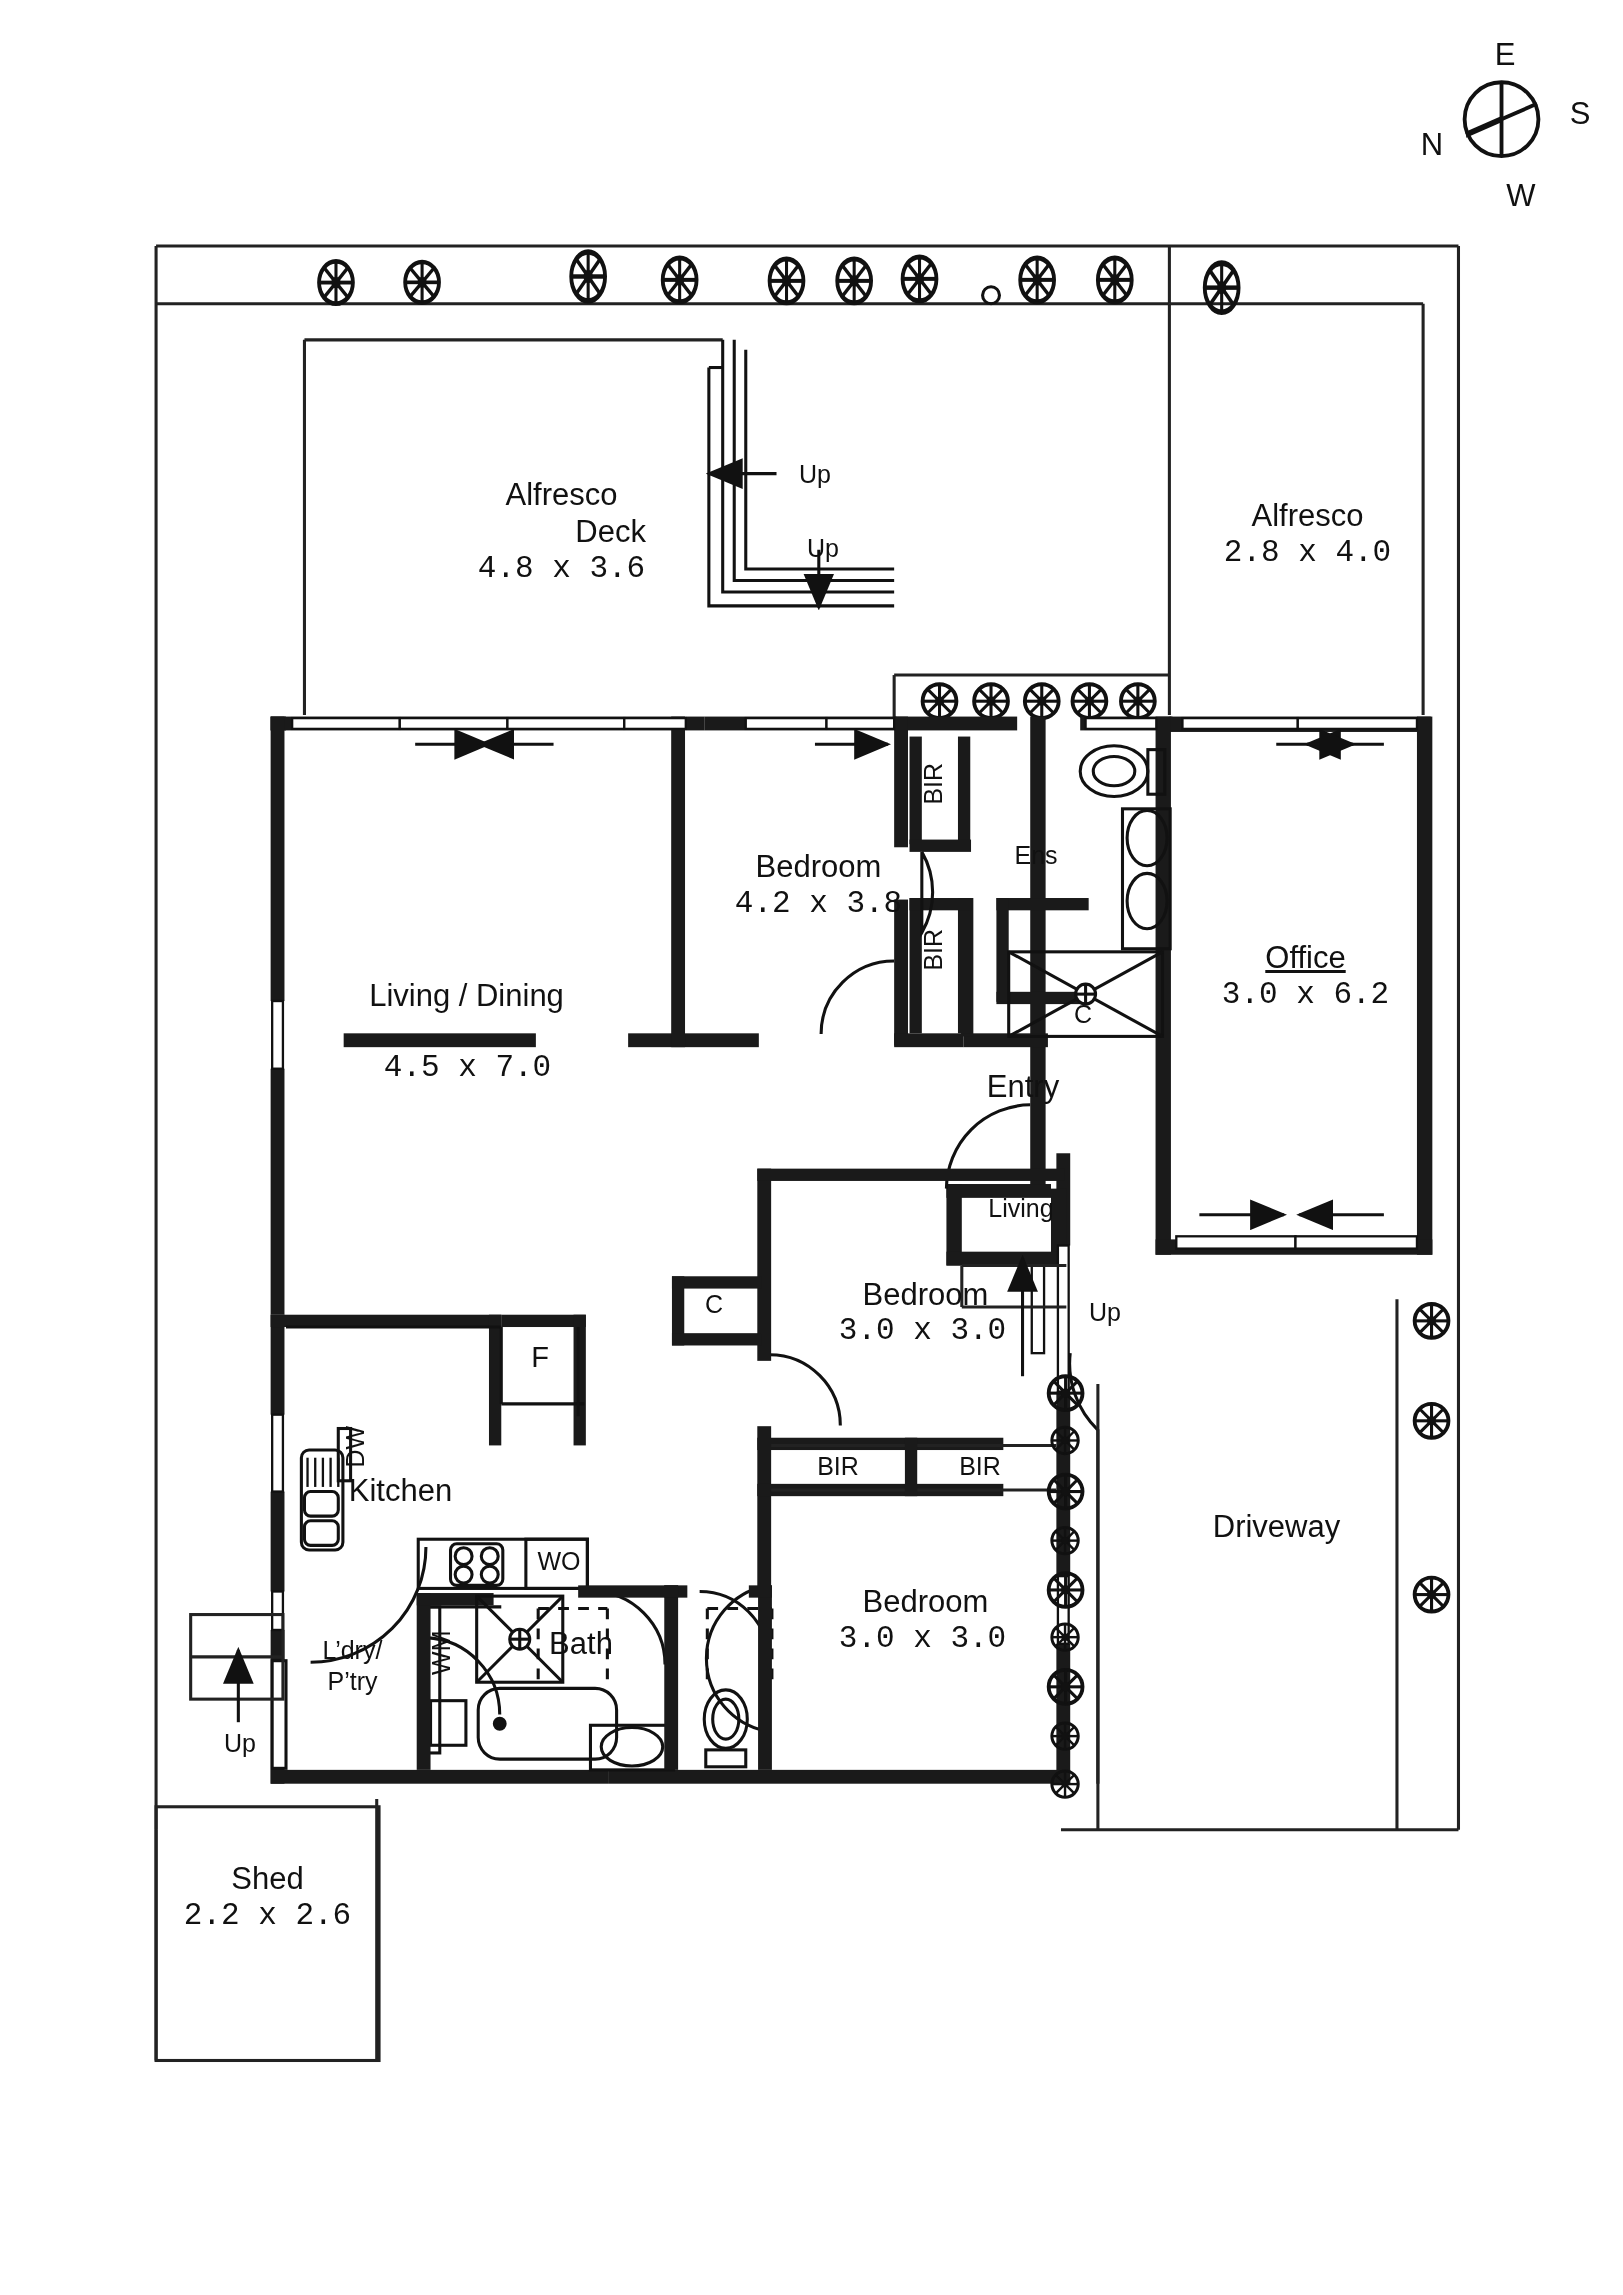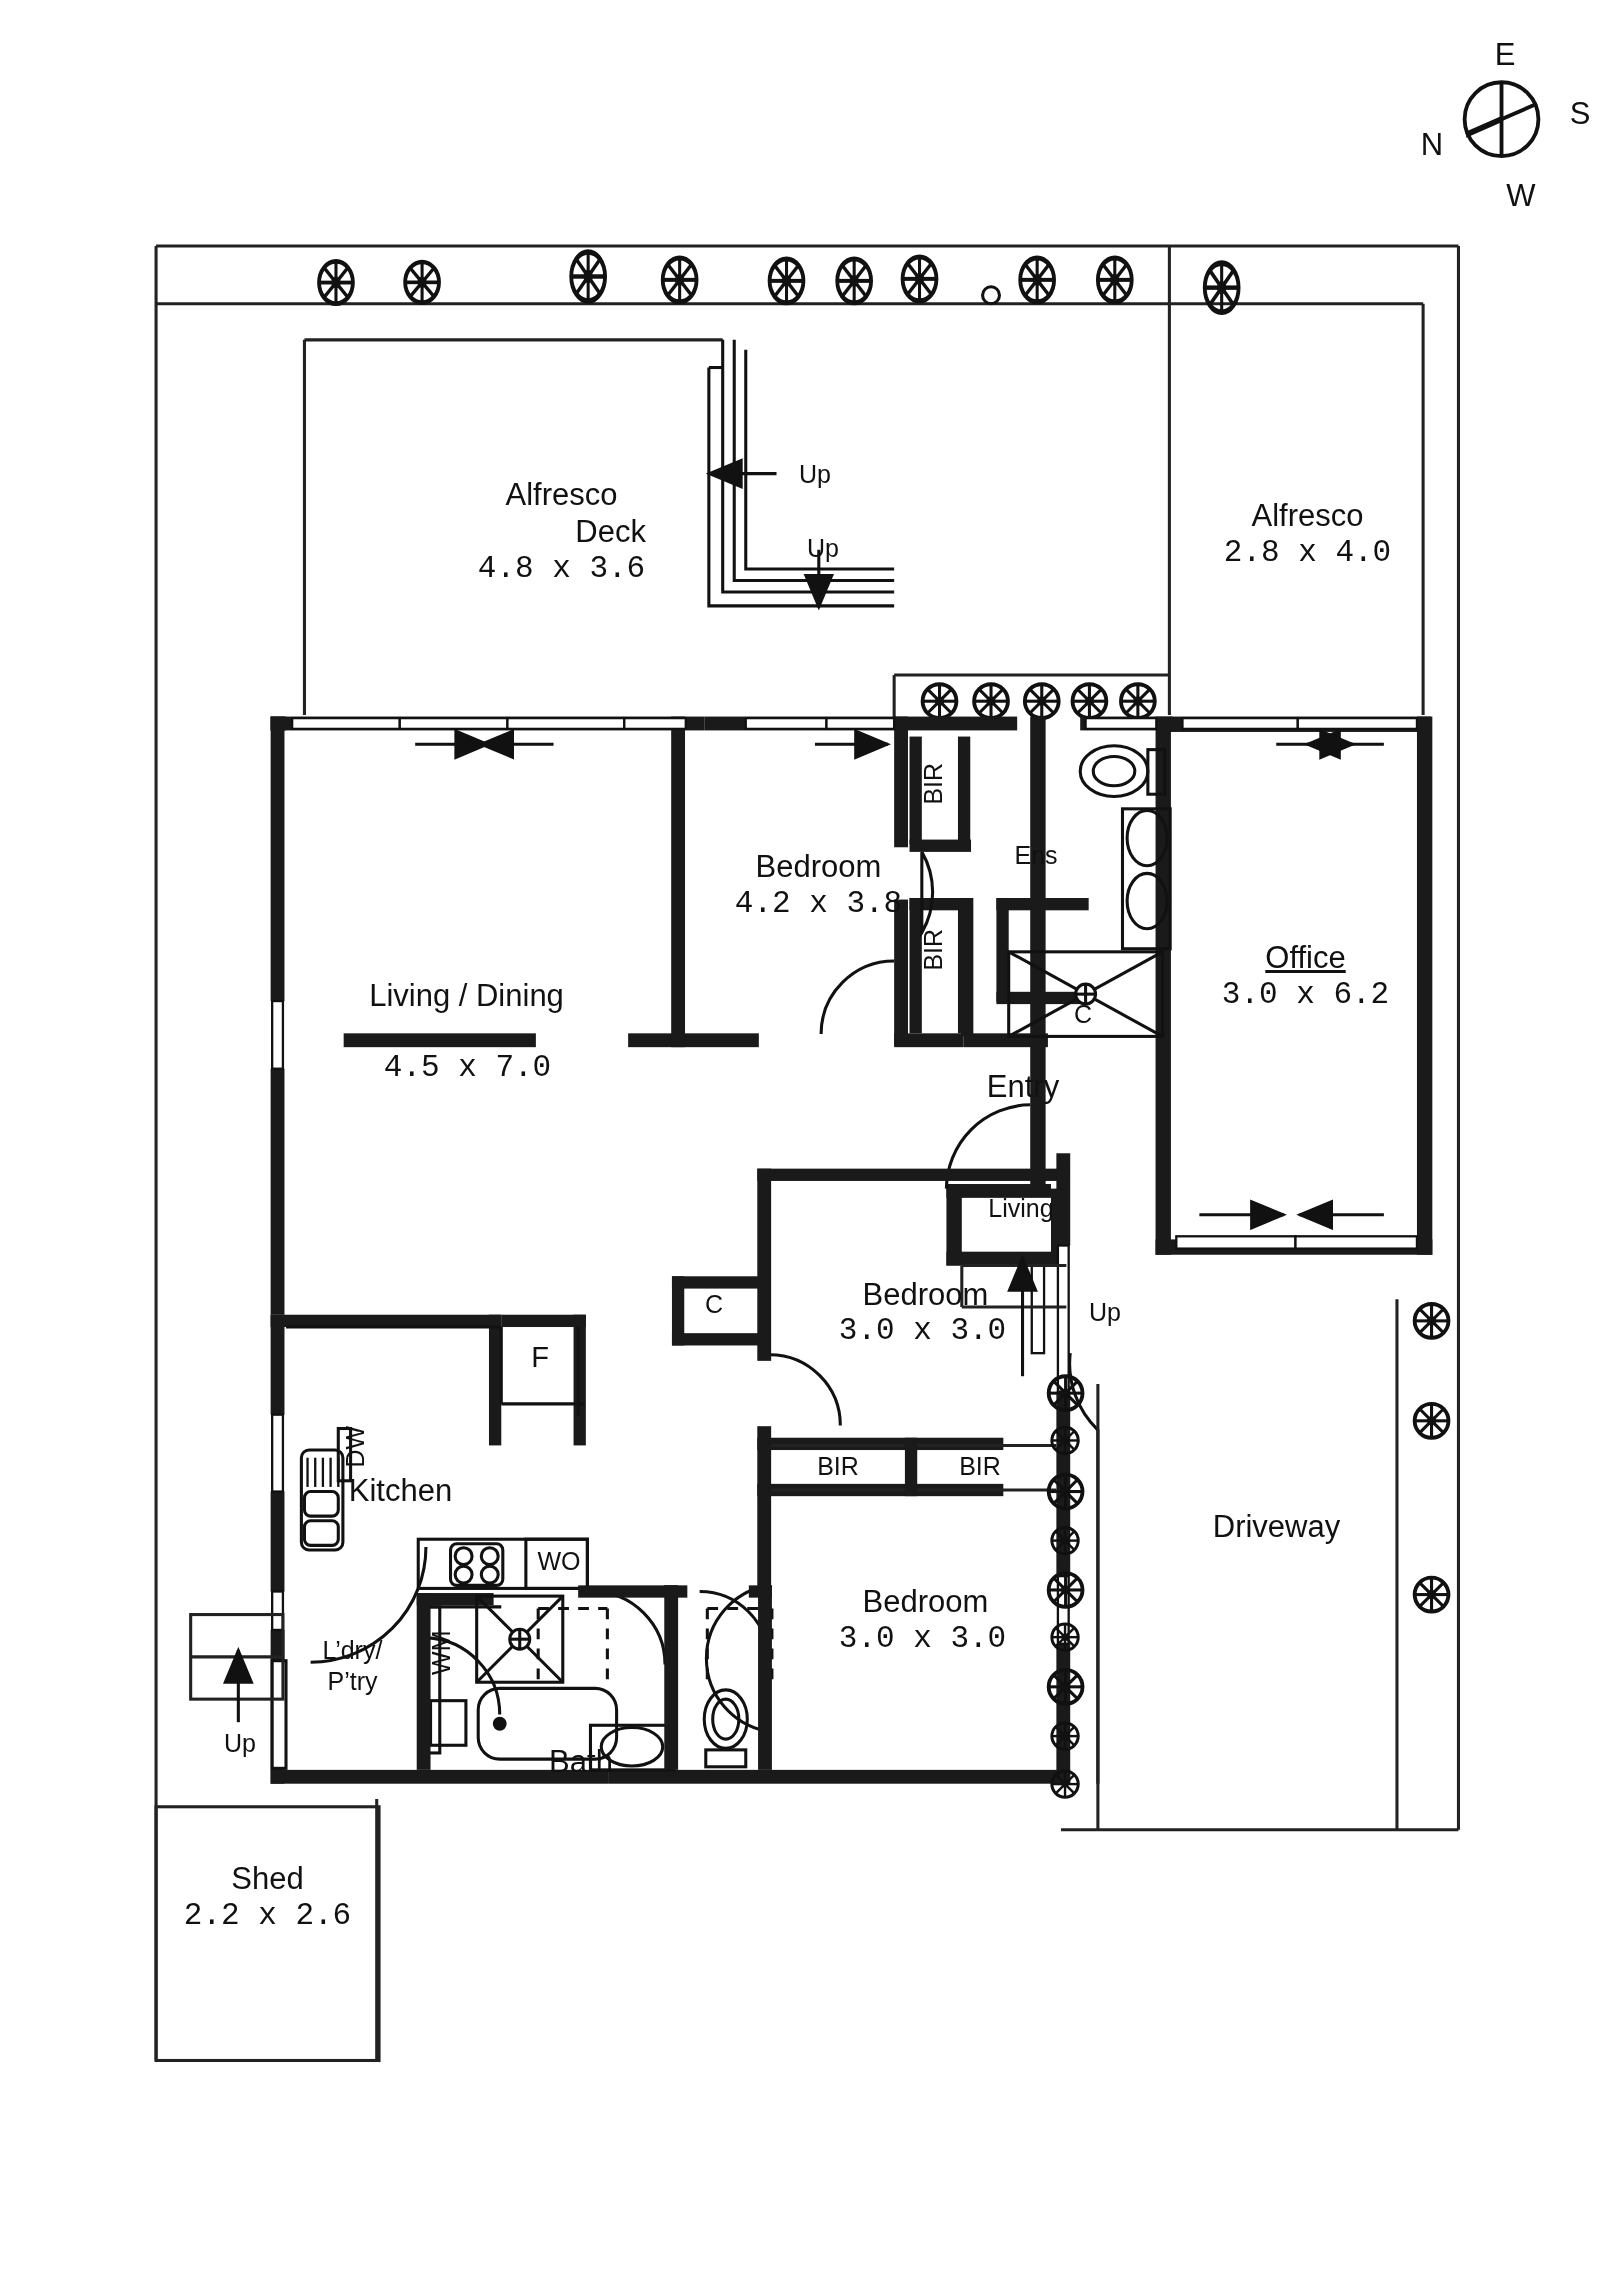--- a/index.html
+++ b/index.html
@@ -433,21 +433,21 @@
 <div class="lbl room-dim" style="left:1198px;top:977px;width:215px;">3.0 x 6.2</div>
 
 <div class="lbl room-name" style="left:814px;top:1277px;width:223px;">Bedroom</div>
 <div class="lbl room-dim" style="left:815px;top:1313px;width:215px;">3.0 x 3.0</div>
 
 <div class="lbl room-name" style="left:814px;top:1584px;width:223px;">Bedroom</div>
 <div class="lbl room-dim" style="left:815px;top:1621px;width:215px;">3.0 x 3.0</div>
 
 <div class="lbl room-name" style="left:308px;top:1449px;width:185px;margin-top:24px;">Kitchen</div>
 
-<div class="lbl room-name" style="left:508px;top:1744px;width:146px;">Bath</div>
+<div class="lbl room-name" style="left:508px;top:1626px;width:146px;">Bath</div>
 
 <div class="lbl small" style="left:990px;top:841px;width:92px;">Ens</div>
 
 <div class="lbl small" style="left:268px;top:1636px;width:169px;">L’dry/</div>
 <div class="lbl small" style="left:268px;top:1667px;width:169px;">P’try</div>
 
 <div class="lbl room-name" style="left:946px;top:1069px;width:154px;">Entry</div>
 <div class="lbl small" style="left:952px;top:1194px;width:138px;">Living</div>
 
 <div class="lbl room-name" style="left:1161px;top:1509px;width:231px;">Driveway</div>

